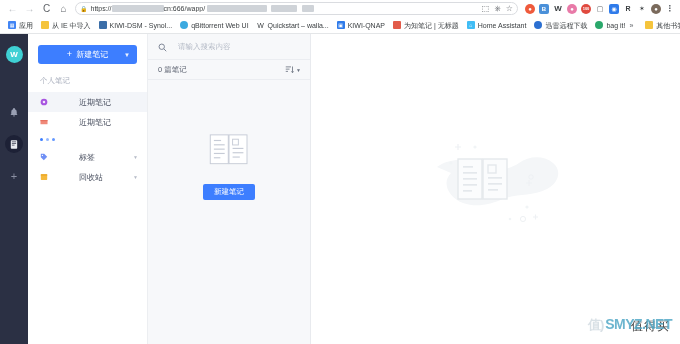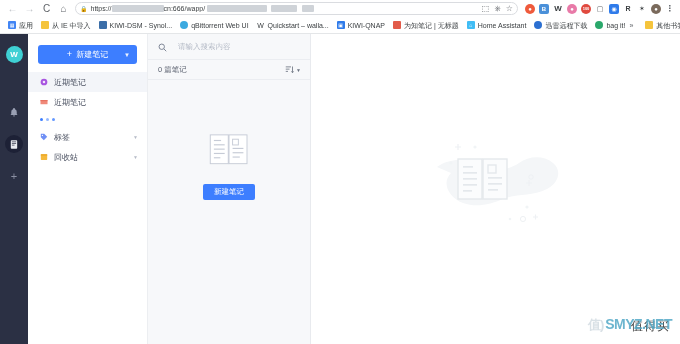--- a/index.html
+++ b/index.html
@@ -99,21 +99,21 @@
   }
   .newnote-btn .plus { font-size: 9px; line-height: 1; }
   .newnote-btn .chev { position: absolute; right: 7px; font-size: 6px; opacity: .9; }
   .section-title { font-size: 7.5px; color: #a9afbd; padding: 4px 12px 6px 12px; }
   .nav-item {
     height: 20px; display: flex; align-items: center; gap: 6px;
     padding: 0 9px 0 12px; font-size: 8px; color: #4a5060; position: relative;
   }
   .nav-item.selected { background: #f3f5f9; }
   .nav-item .n-ic { width: 8px; height: 8px; flex: none; display:flex; align-items:center; justify-content:center; }
-  .nav-item .n-label { flex: 1; white-space: nowrap; }
+  .nav-item .n-label { flex: 1; white-space: nowrap; margin-left: 25px; }
   .nav-item .n-chev { font-size: 5px; color: #b7bcc8; }
   .dots { display: flex; gap: 3px; padding: 6px 0 6px 12px; }
   .dots i { width: 3px; height: 3px; border-radius: 50%; background: #3d7eff; display: block; }
   .dots i:nth-child(2) { opacity: .55; }
   .dots i:nth-child(3) { opacity: .8; }
 
   
   .listpanel {
     width: 163px; flex: none; background: #f7f8fa;
     border-right: 1px solid #e8eaee; display: flex; flex-direction: column;
@@ -282,20 +282,21 @@
 
     <div class="sidebar">
       <div class="newnote-wrap">
         <div class="newnote-btn">
           <span class="plus">+</span>
           <span>新建笔记</span>
           <span class="chev">▼</span>
         </div>
       </div>
 
+      <div class="section-title">个人笔记</div>
 
       <div class="nav-item selected">
         <span class="n-ic">
           <svg width="8" height="8" viewBox="0 0 10 10">
               <circle cx="5" cy="5" r="4.2" fill="#a855e0"></circle>
               <circle cx="5" cy="5" r="1.6" fill="#fff" opacity=".85"></circle>
             </svg>
         </span>
         <span class="n-label">近期笔记</span>
       </div>

